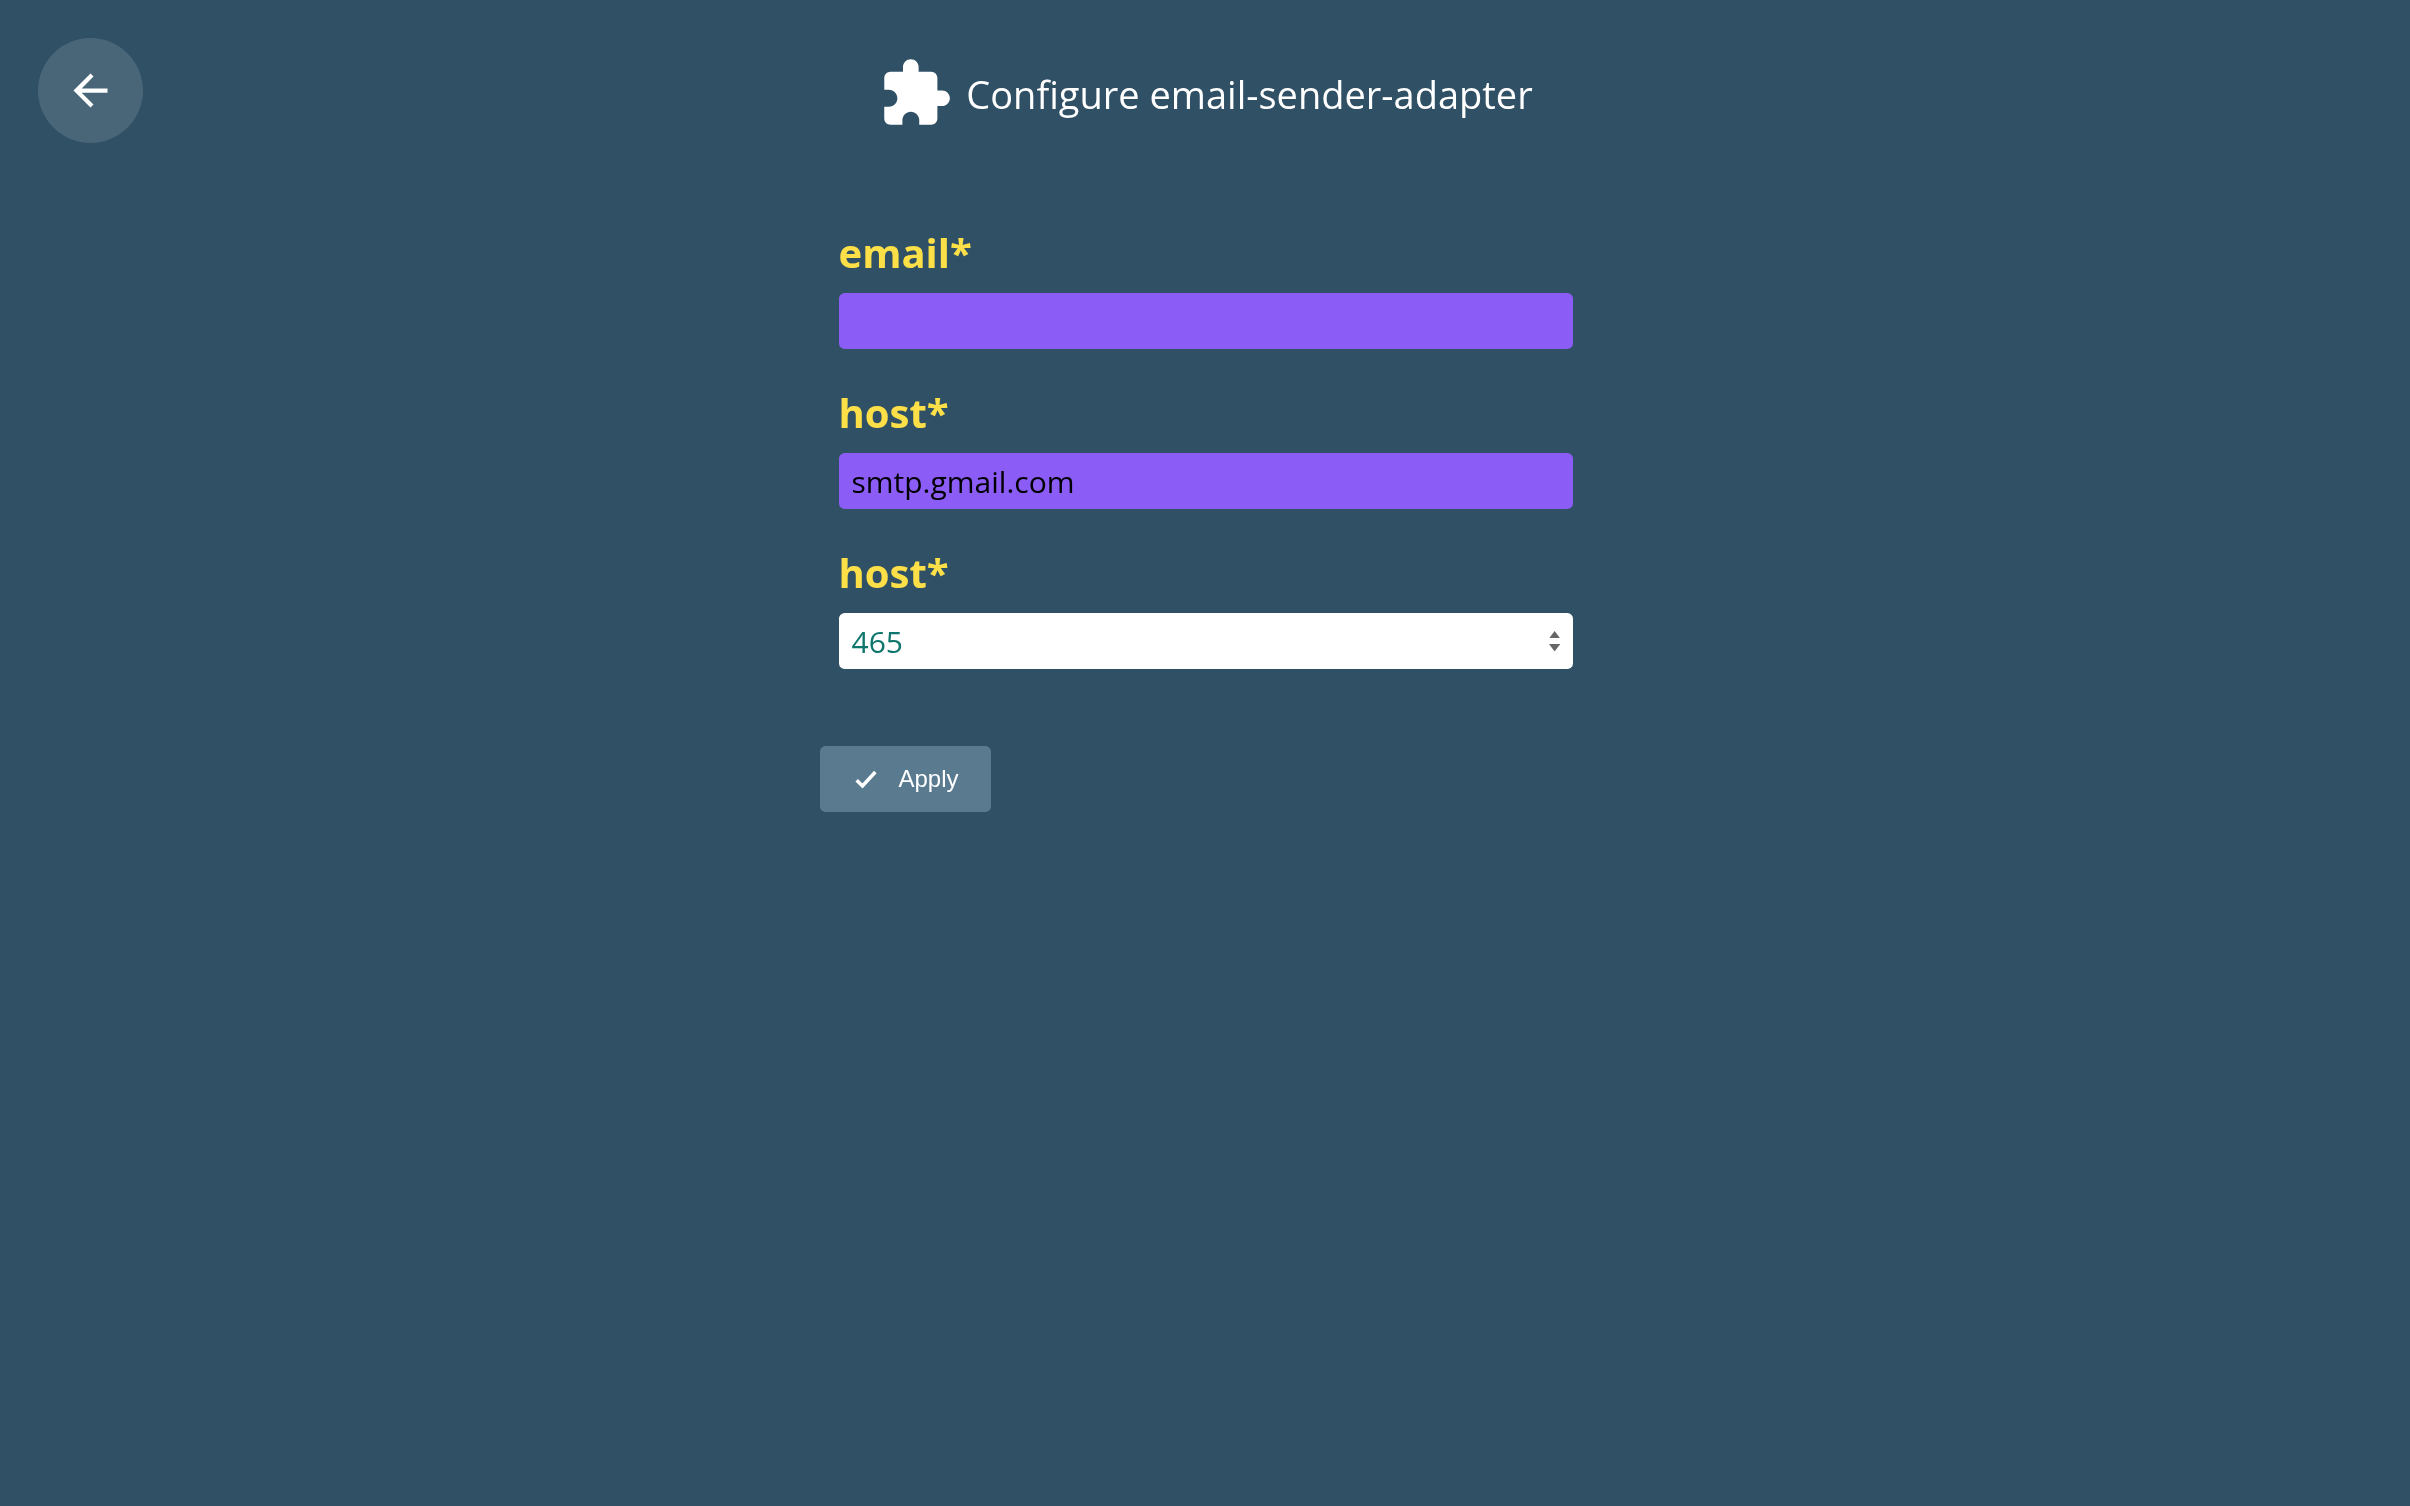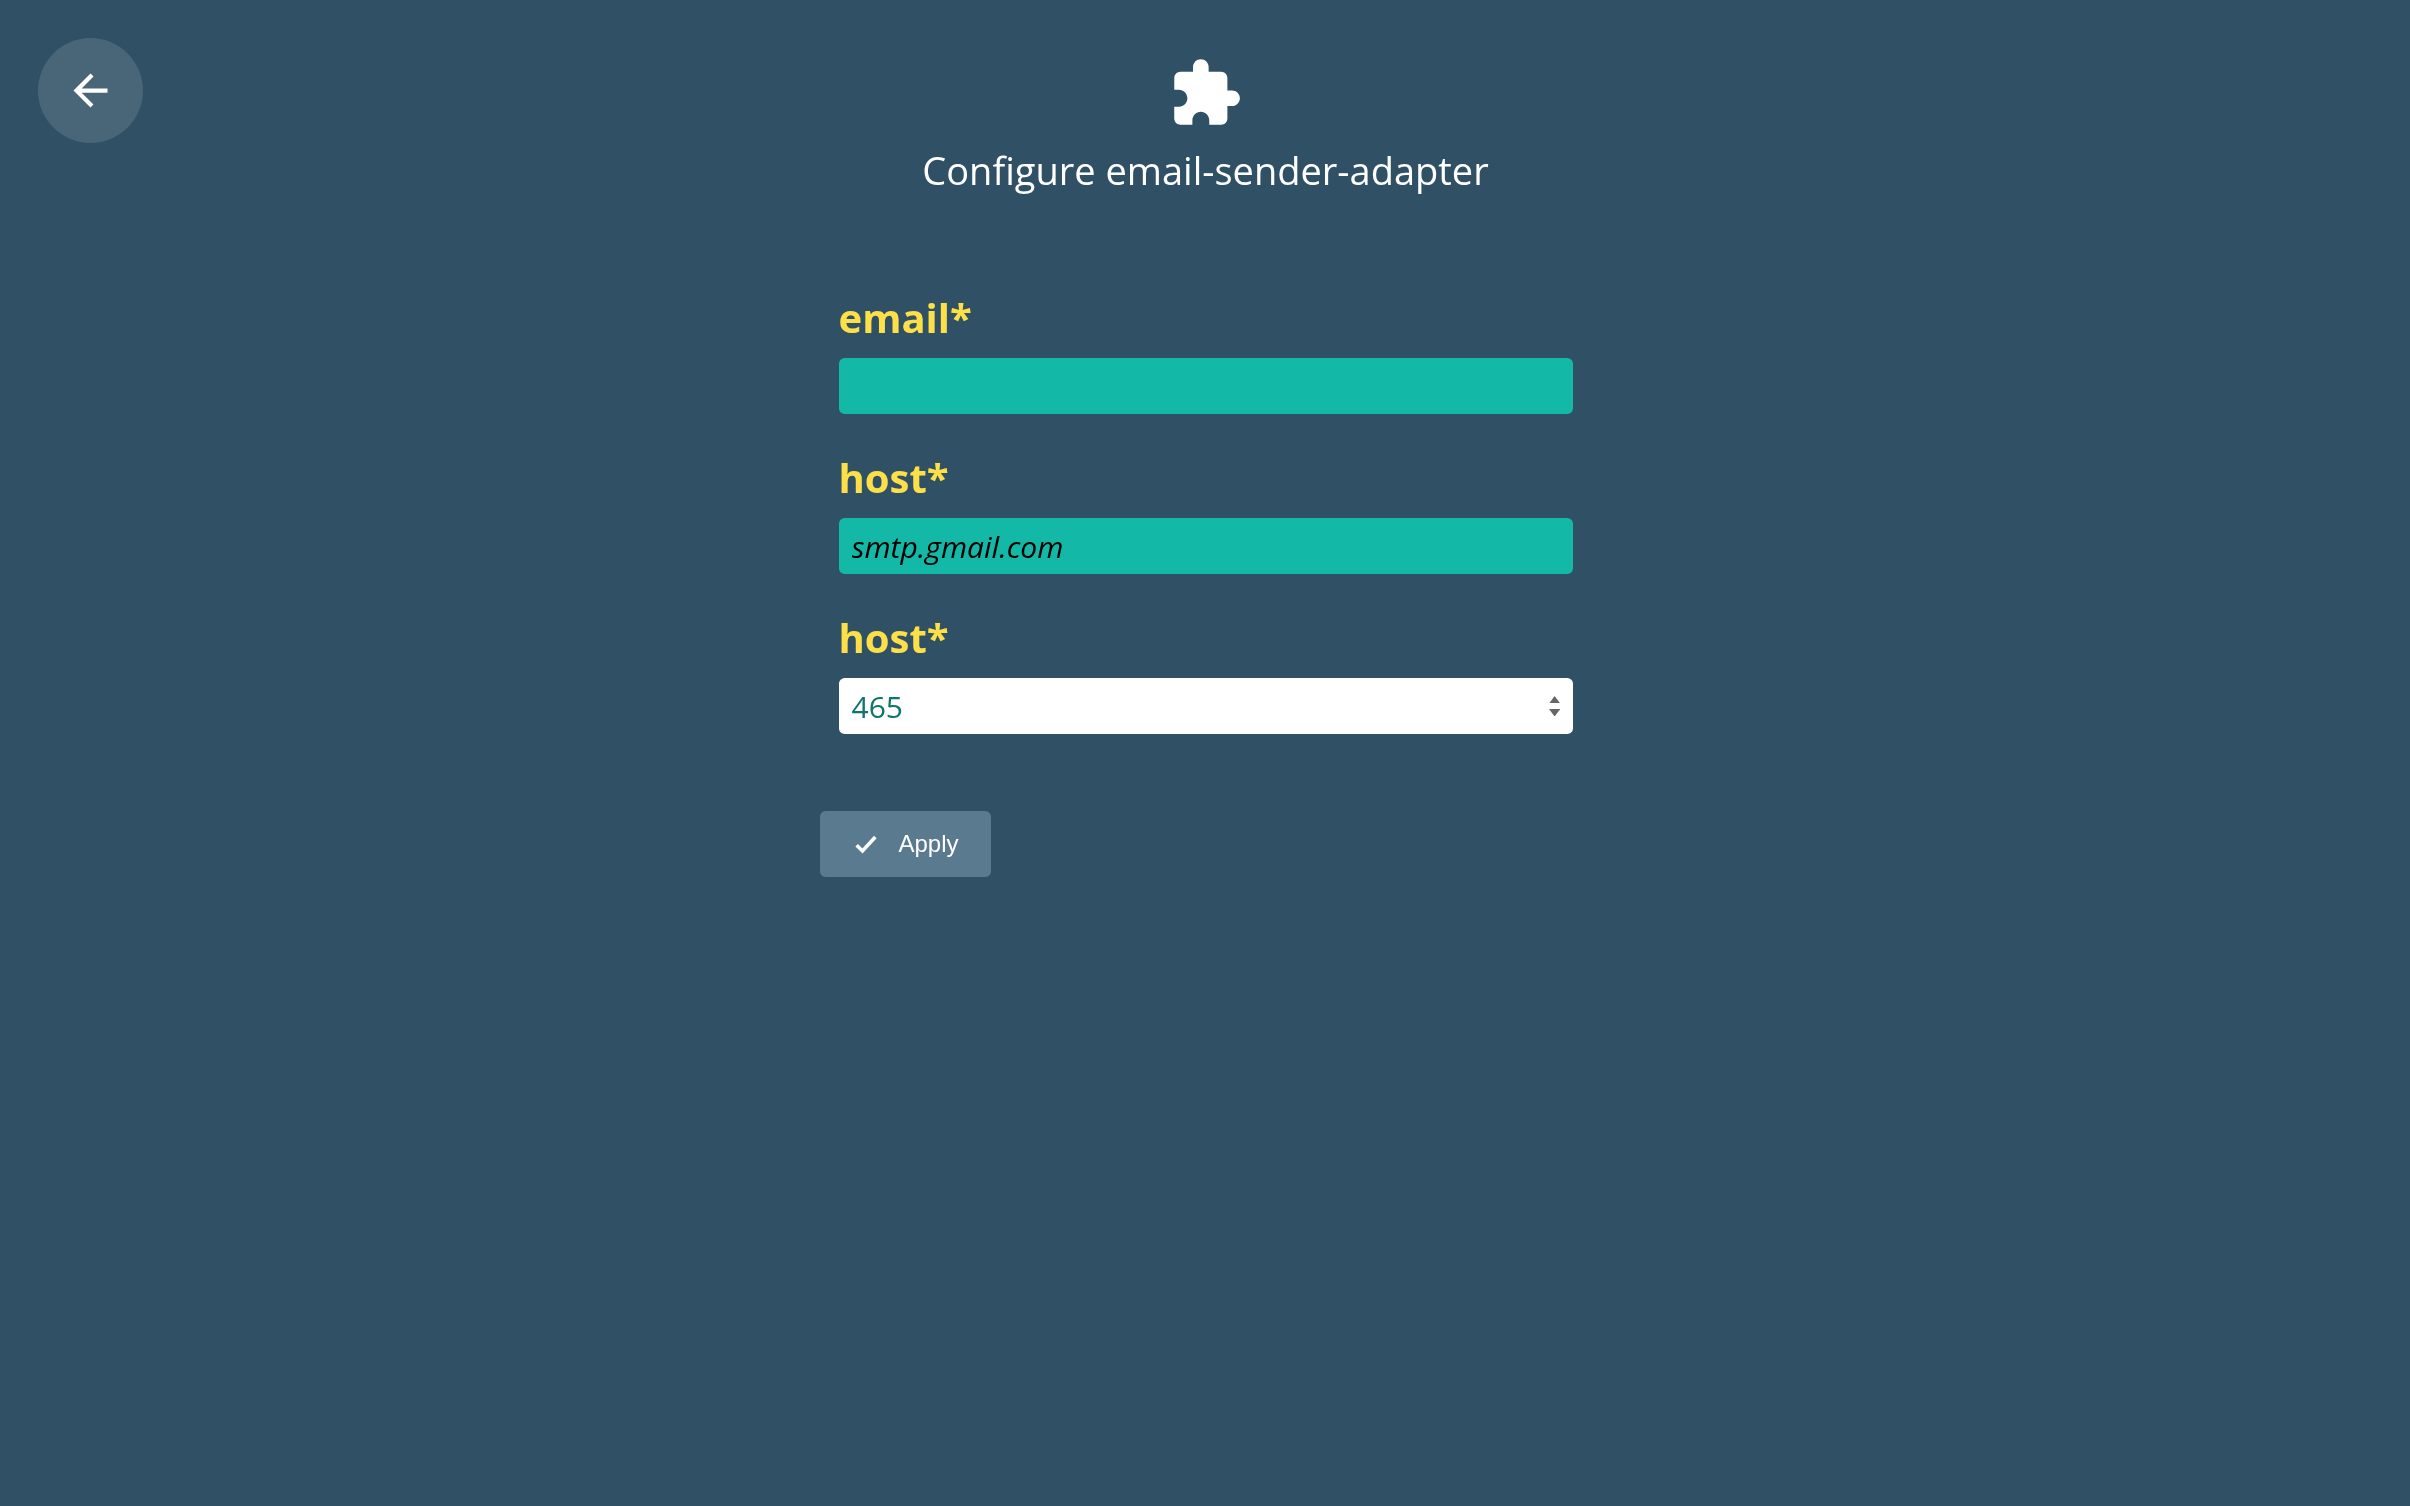--- a/index.html
+++ b/index.html
@@ -36,21 +36,20 @@
       height: 51px;
       fill: #ffffff;
     }
 
     .header {
       display: flex;
       align-items: center;
       justify-content: center;
       padding-top: 56px;
       gap: 13px;
-      flex-direction: column;
     }
 
     .header svg {
       width: 75px;
       height: 75px;
       fill: #ffffff;
     }
 
     .header-title {
       color: #ffffff;
@@ -71,28 +70,27 @@
       color: #fde047;
       font-size: 40px;
       font-weight: 700;
       display: block;
       margin-bottom: 13px;
     }
 
     .text-input {
       width: 100%;
       height: 56px;
-      background-color: #14b8a6;
+      background-color: #8b5cf6;
       border: none;
       border-radius: 5.6px;
       font-size: 30px;
       padding: 0 13px;
       color: #000000;
       font-family: inherit;
-      font-style: italic;
     }
 
     .number-input-wrapper {
       position: relative;
       width: 100%;
     }
 
     .number-input {
       width: 100%;
       height: 56px;

